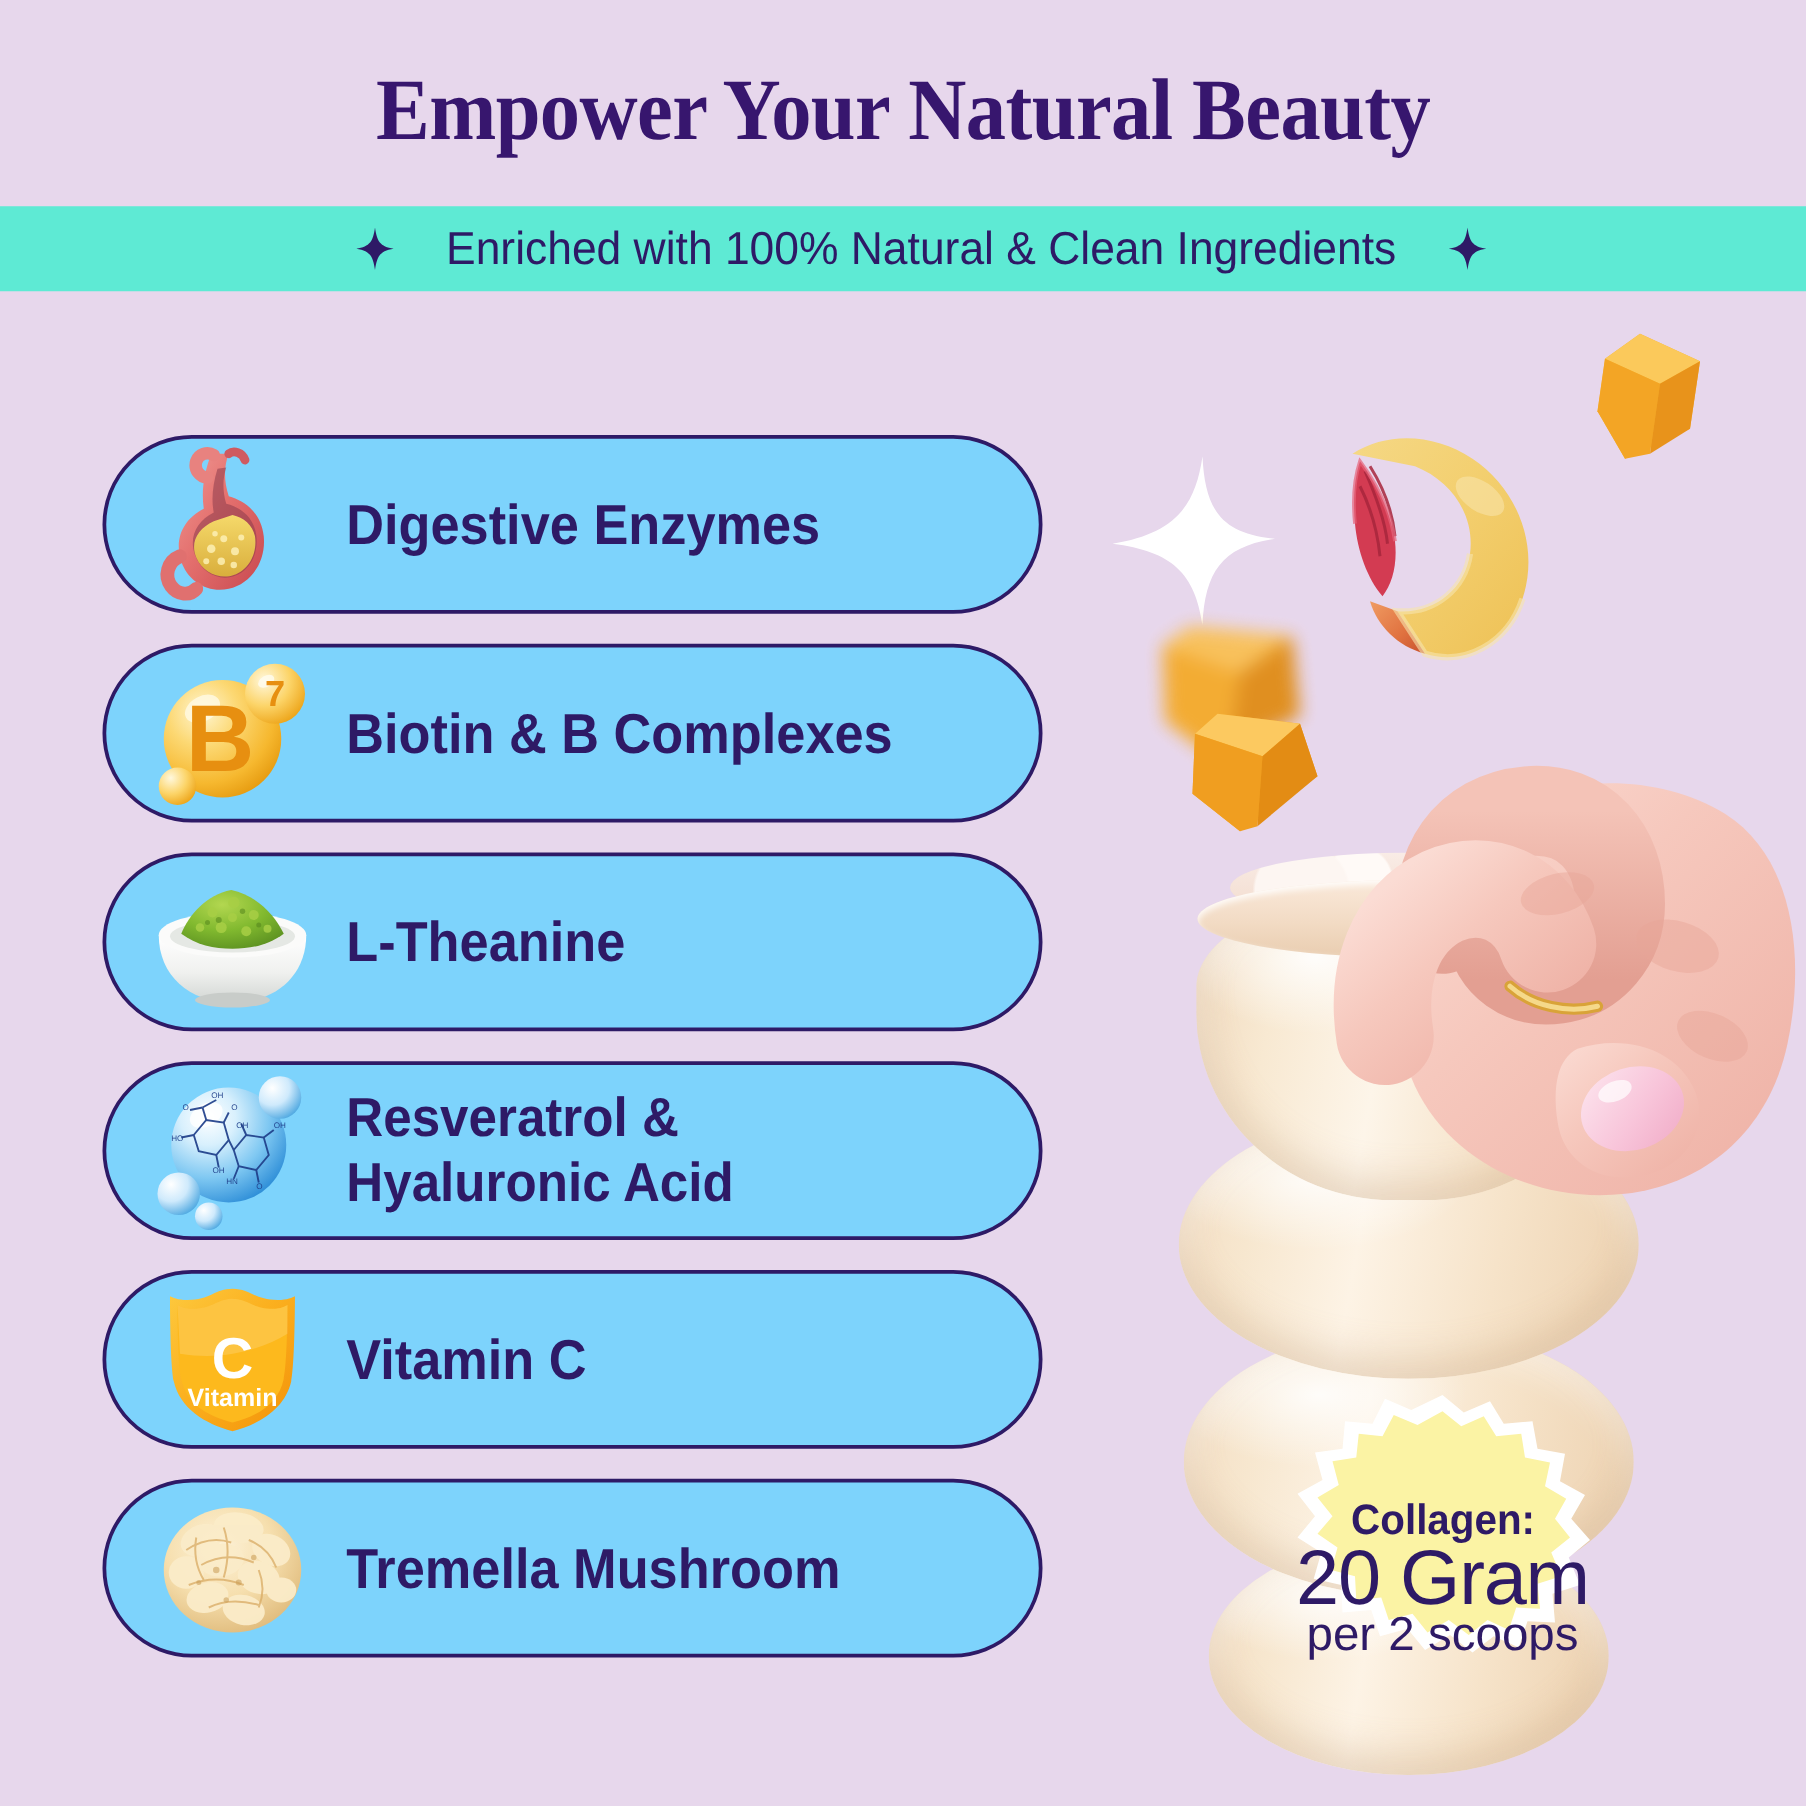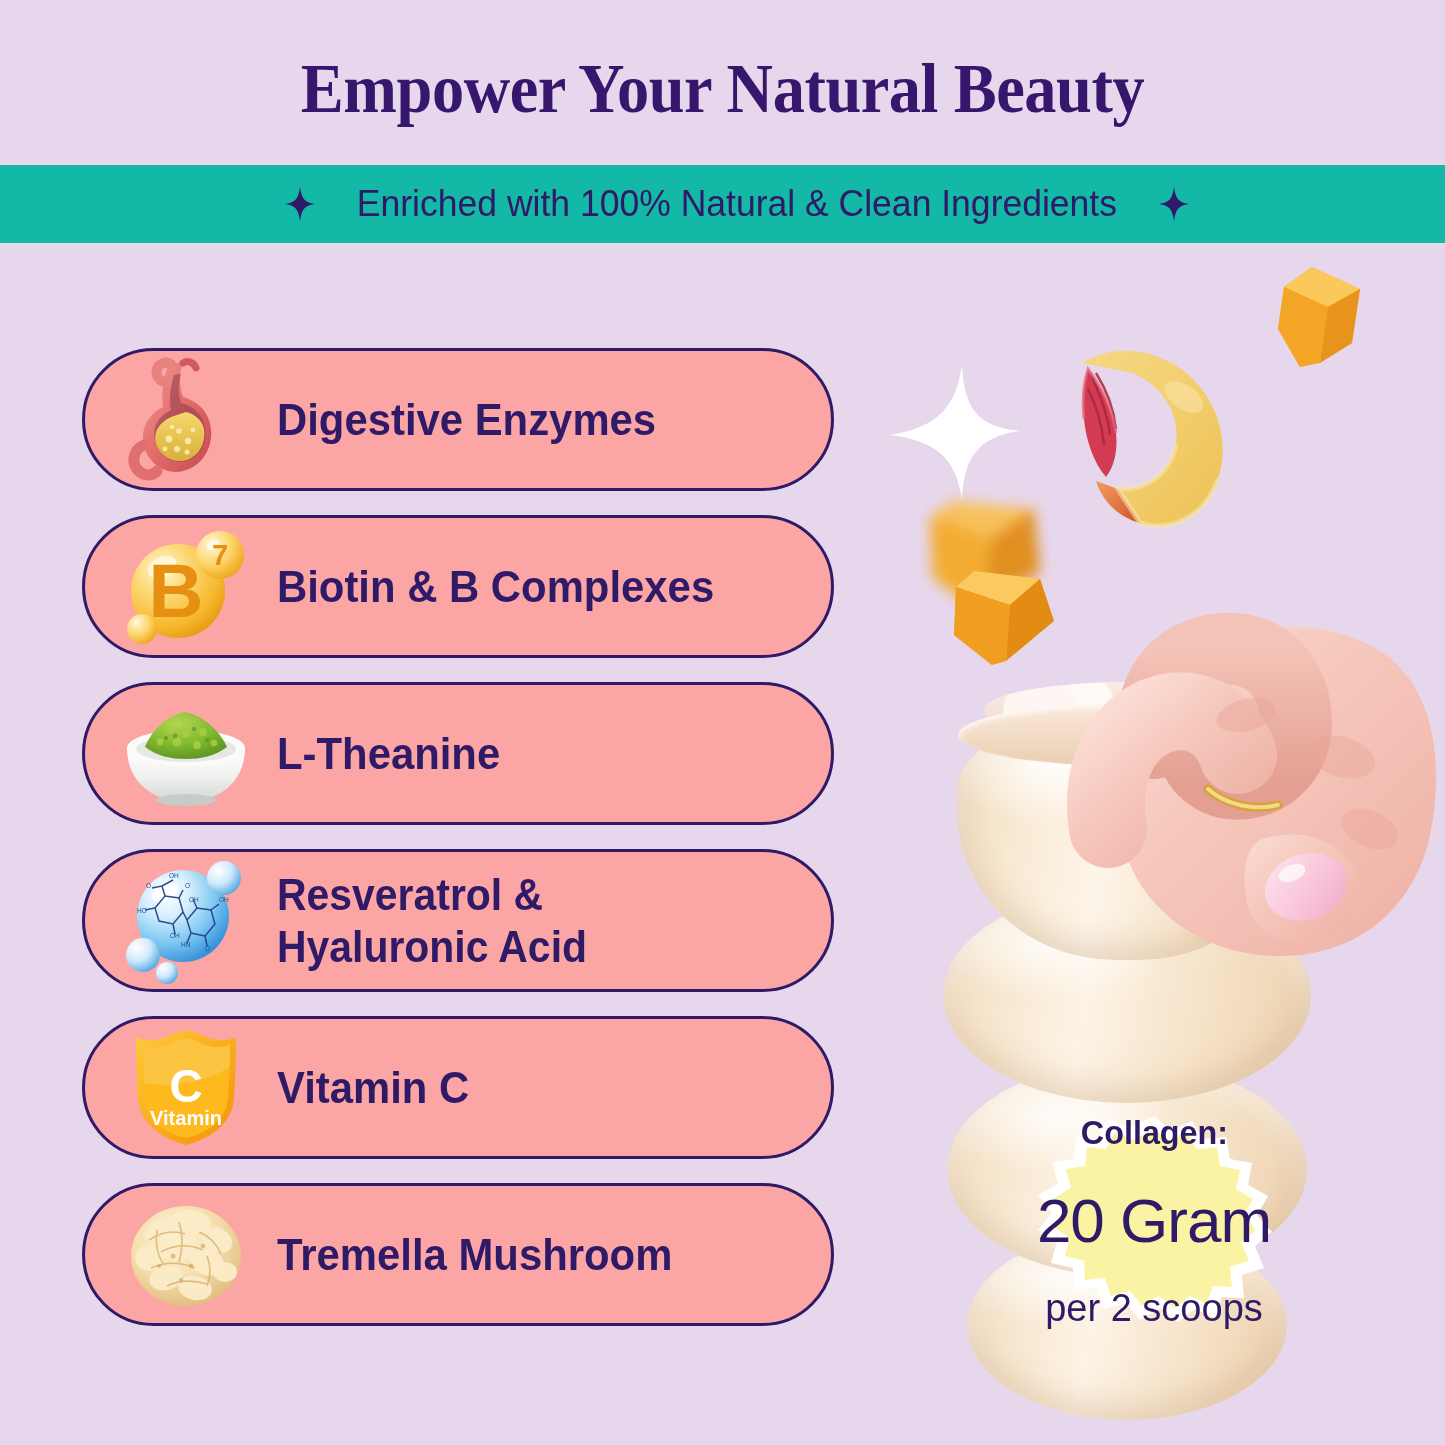--- a/index.html
+++ b/index.html
@@ -30,22 +30,22 @@
     color: #37166e;
     transform: scaleX(0.92);
     transform-origin: center center;
     white-space: nowrap;
   }
 
   .subtitle-band {
     position: absolute;
     left: 0; top: 165px;
     width: 1445px;
-    height: 78px;
-    background: #14b8a6;
+    height: 68px;
+    background: #5eead4;
     display: flex;
     align-items: center;
     justify-content: center;
     gap: 26px;
     padding-left: 29px;
   }
 
   .subtitle-text {
     font-family: "Liberation Sans", sans-serif;
     font-weight: normal;
@@ -69,21 +69,21 @@
     top: 348px;
     width: 752px;
     display: flex;
     flex-direction: column;
     gap: 24px;
   }
 
   .feature-card {
     position: relative;
     height: 143px;
-    background: #fca5a5;
+    background: #7dd3fc;
     border: 3px solid #2e1a66;
     border-radius: 72px;
     display: flex;
     align-items: center;
     padding-left: 22px;
     overflow: hidden;
   }
 
   .icon-slot {
     flex: 0 0 auto;
@@ -210,21 +210,21 @@
     top: 870px;
     width: 268px;
     height: 212px;
   }
   .badge-text {
     position: absolute;
     inset: 0;
     display: flex;
     flex-direction: column;
     align-items: center;
-    justify-content: space-between;
+    justify-content: flex-end;
     gap: 1px;
     text-align: center;
     color: #2e1a66;
     font-family: "Liberation Sans", sans-serif;
   }
   .badge-l1 { font-weight: bold; font-size: 34px; line-height: 38px; transform: scaleX(.95); }
   .badge-l2 { font-weight: normal; font-size: 62px; line-height: 54px; letter-spacing: -1px; }
   .badge-l3 { font-weight: normal; font-size: 38px; line-height: 34px; }
 </style>
 </head>

